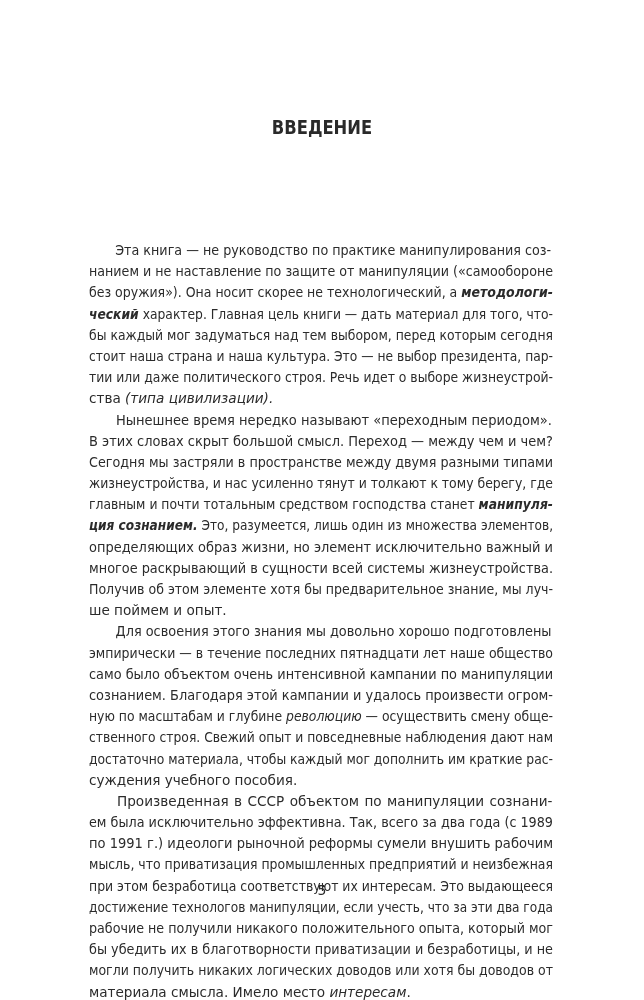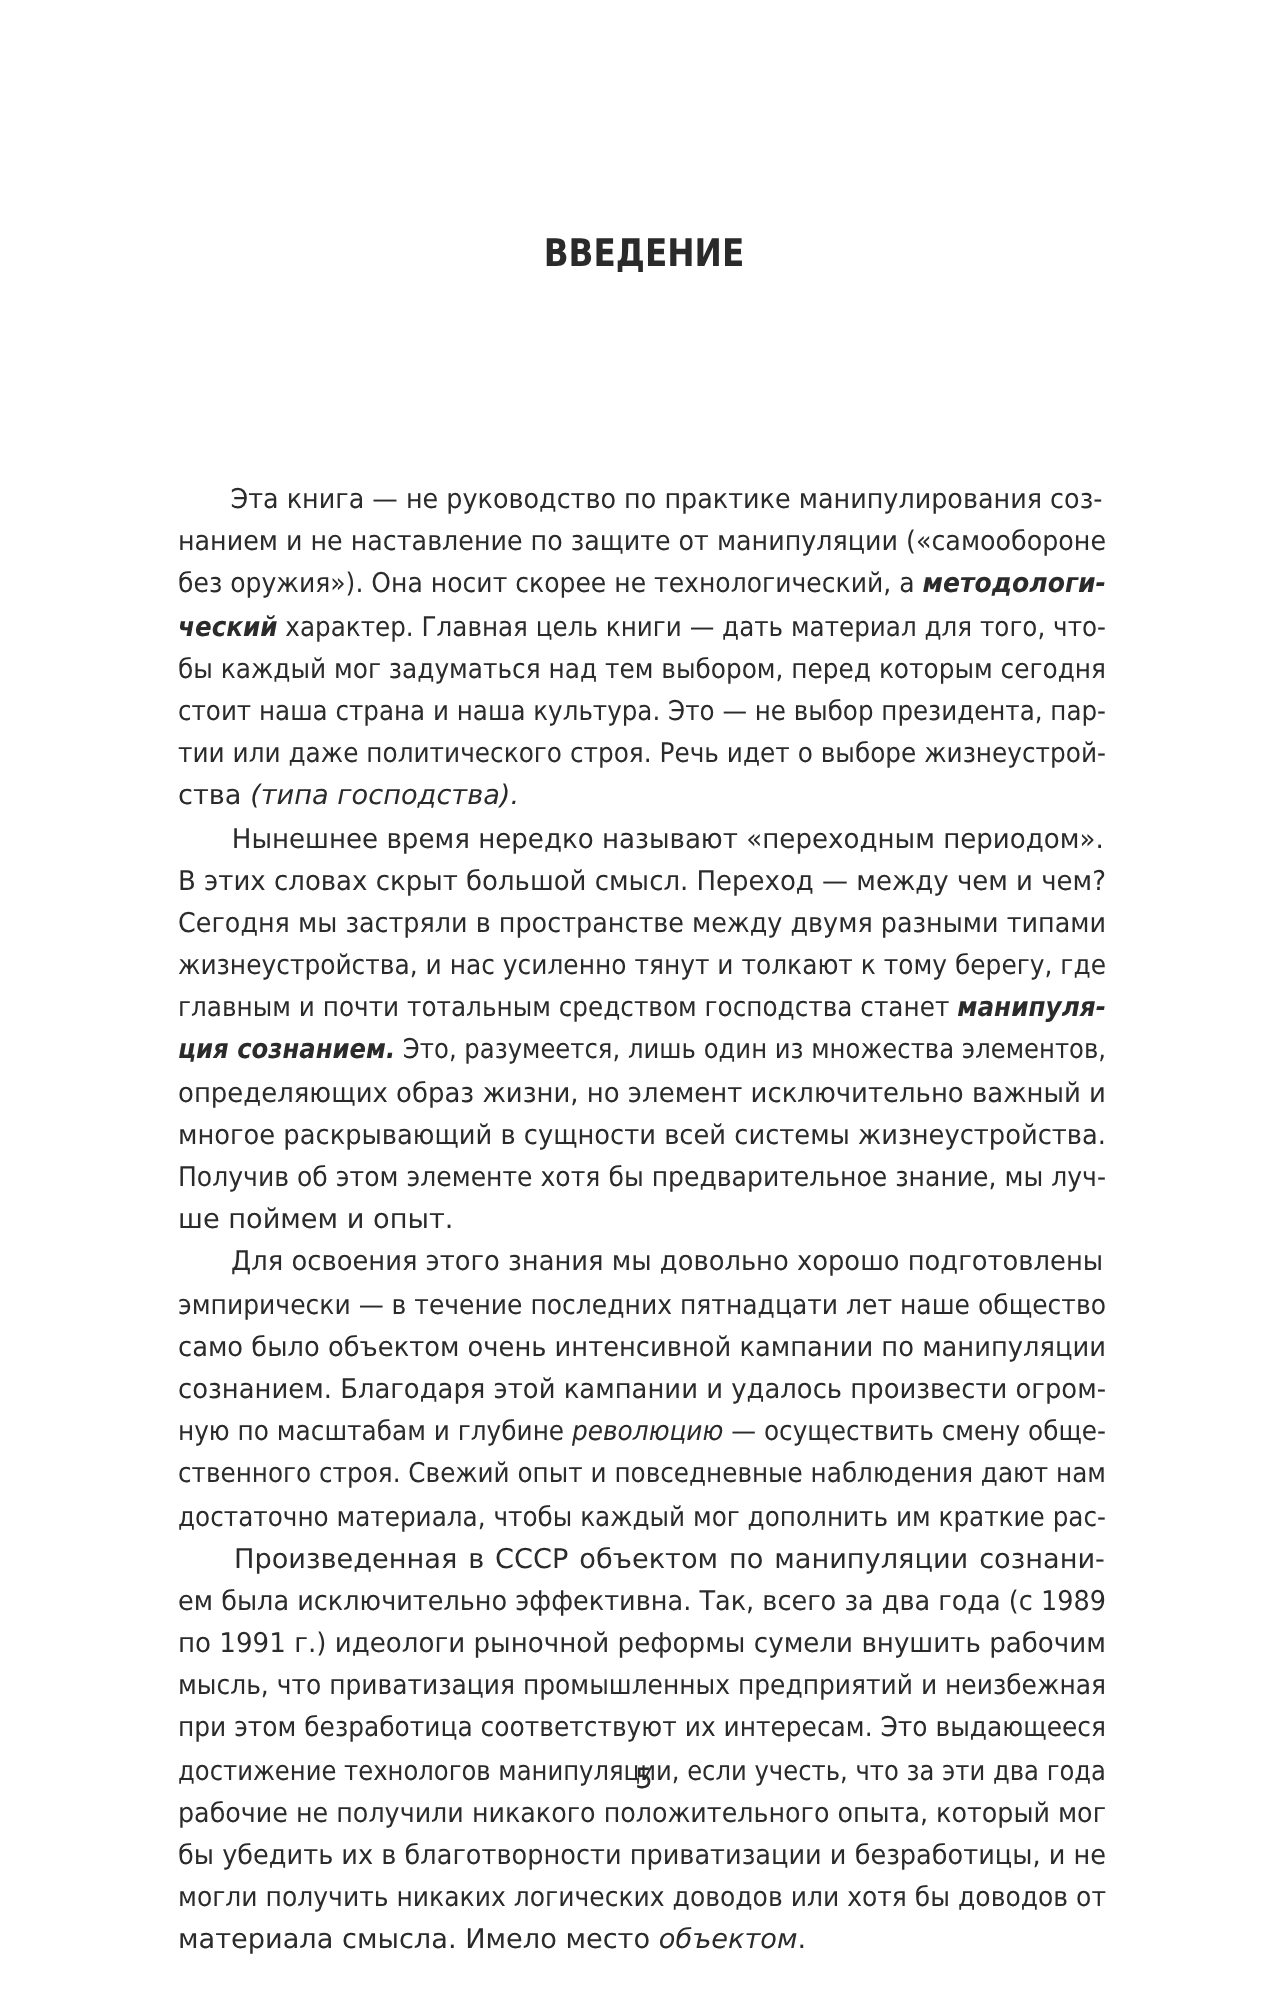--- a/index.html
+++ b/index.html
@@ -37,21 +37,21 @@
   <div class="title">ВВЕДЕНИЕ</div>
   <div class="body" id="body">
       <div>
         <div class="line indent" style="transform: scaleX(0.93625); width: 465.688px; text-align-last: left;"><span>Эта книга — не руководство по практике манипулирования соз-</span></div>
         <div class="line" style="transform: scaleX(0.932722); width: 497.469px; text-align-last: left;"><span>нанием и не наставление по защите от манипуляции («самообороне</span></div>
         <div class="line" style="transform: scaleX(0.922379); width: 503.047px; text-align-last: left;"><span>без оружия»). Она носит скорее не технологический, а </span><span class="b">методологи-</span></div>
         <div class="line" style="transform: scaleX(0.906471); width: 511.875px; text-align-last: left;"><span class="b">ческий</span><span> характер. Главная цель книги — дать материал для того, что-</span></div>
         <div class="line" style="transform: scaleX(0.912404); width: 508.547px; text-align-last: left;"><span>бы каждый мог задуматься над тем выбором, перед которым сегодня</span></div>
         <div class="line" style="transform: scaleX(0.904236); width: 513.141px; text-align-last: left;"><span>стоит наша страна и наша культура. Это — не выбор президента, пар-</span></div>
         <div class="line" style="transform: scaleX(0.911759); width: 508.906px; text-align-last: left;"><span>тии или даже политического строя. Речь идет о выборе жизнеустрой-</span></div>
-        <div class="line last"><span>ства </span><span class="i">(типа господства).</span></div>
+        <div class="line last"><span>ства </span><span class="i">(типа цивилизации).</span></div>
       </div>
       <div>
         <div class="line indent" style="transform: scaleX(0.959923); width: 454.203px; text-align-last: left;"><span>Нынешнее время нередко называют «переходным периодом».</span></div>
         <div class="line" style="transform: scaleX(0.955747); width: 485.484px; text-align-last: left;"><span>В этих словах скрыт большой смысл. Переход — между чем и чем?</span></div>
         <div class="line" style="transform: scaleX(0.936192); width: 495.625px; text-align-last: left;"><span>Сегодня мы застряли в пространстве между двумя разными типами</span></div>
         <div class="line" style="transform: scaleX(0.91595); width: 506.578px; text-align-last: left;"><span>жизнеустройства, и нас усиленно тянут и толкают к тому берегу, где</span></div>
         <div class="line" style="transform: scaleX(0.909832); width: 509.984px; text-align-last: left;"><span>главным и почти тотальным средством господства станет </span><span class="b">манипуля-</span></div>
         <div class="line" style="transform: scaleX(0.8947); width: 518.609px; text-align-last: left;"><span class="b">ция сознанием.</span><span> Это, разумеется, лишь один из множества элементов,</span></div>
         <div class="line" style="transform: scaleX(0.954395); width: 486.172px; text-align-last: left;"><span>определяющих образ жизни, но элемент исключительно важный и</span></div>
         <div class="line" style="transform: scaleX(0.947301); width: 489.812px; text-align-last: left;"><span>многое раскрывающий в сущности всей системы жизнеустройства.</span></div>
@@ -59,28 +59,29 @@
         <div class="line last"><span>ше поймем и опыт.</span></div>
       </div>
       <div>
         <div class="line indent" style="transform: scaleX(0.948632); width: 459.609px; text-align-last: left;"><span>Для освоения этого знания мы довольно хорошо подготовлены</span></div>
         <div class="line" style="transform: scaleX(0.920321); width: 504.172px; text-align-last: left;"><span>эмпирически — в течение последних пятнадцати лет наше общество</span></div>
         <div class="line" style="transform: scaleX(0.947362); width: 489.781px; text-align-last: left;"><span>само было объектом очень интенсивной кампании по манипуляции</span></div>
         <div class="line" style="transform: scaleX(0.951307); width: 487.75px; text-align-last: left;"><span>сознанием. Благодаря этой кампании и удалось произвести огром-</span></div>
         <div class="line" style="transform: scaleX(0.911703); width: 508.938px; text-align-last: left;"><span>ную по масштабам и глубине </span><span class="i">революцию</span><span> — осуществить смену обще-</span></div>
         <div class="line" style="transform: scaleX(0.908273); width: 510.859px; text-align-last: left;"><span>ственного строя. Свежий опыт и повседневные наблюдения дают нам</span></div>
         <div class="line" style="transform: scaleX(0.908857); width: 510.531px; text-align-last: left;"><span>достаточно материала, чтобы каждый мог дополнить им краткие рас-</span></div>
+        <div class="line last"><span>суждения учебного пособия.</span></div>
       </div>
       <div>
         <div class="line indent" style="text-align-last: left; word-spacing: 1.11979px;"><span>Произведенная в СССР объектом по манипуляции сознани-</span></div>
         <div class="line" style="transform: scaleX(0.940044); width: 493.594px; text-align-last: left;"><span>ем была исключительно эффективна. Так, всего за два года (с 1989</span></div>
         <div class="line" style="transform: scaleX(0.961036); width: 482.812px; text-align-last: left;"><span>по 1991 г.) идеологи рыночной реформы сумели внушить рабочим</span></div>
         <div class="line" style="transform: scaleX(0.917449); width: 505.75px; text-align-last: left;"><span>мысль, что приватизация промышленных предприятий и неизбежная</span></div>
         <div class="line" style="transform: scaleX(0.915667); width: 506.734px; text-align-last: left;"><span>при этом безработица соответствуют их интересам. Это выдающееся</span></div>
         <div class="line" style="transform: scaleX(0.893355); width: 519.391px; text-align-last: left;"><span>достижение технологов манипуляции, если учесть, что за эти два года</span></div>
         <div class="line" style="transform: scaleX(0.933426); width: 497.094px; text-align-last: left;"><span>рабочие не получили никакого положительного опыта, который мог</span></div>
         <div class="line" style="transform: scaleX(0.942012); width: 492.562px; text-align-last: left;"><span>бы убедить их в благотворности приватизации и безработицы, и не</span></div>
         <div class="line" style="transform: scaleX(0.920863); width: 503.875px; text-align-last: left;"><span>могли получить никаких логических доводов или хотя бы доводов от</span></div>
-        <div class="line last"><span>материала смысла. Имело место </span><span class="i">объектом</span><span>.</span></div>
+        <div class="line last"><span>материала смысла. Имело место </span><span class="i">интересам</span><span>.</span></div>
       </div>
     </div>
   <div class="pagenum">5</div>
 </div>
 
 </body></html>

